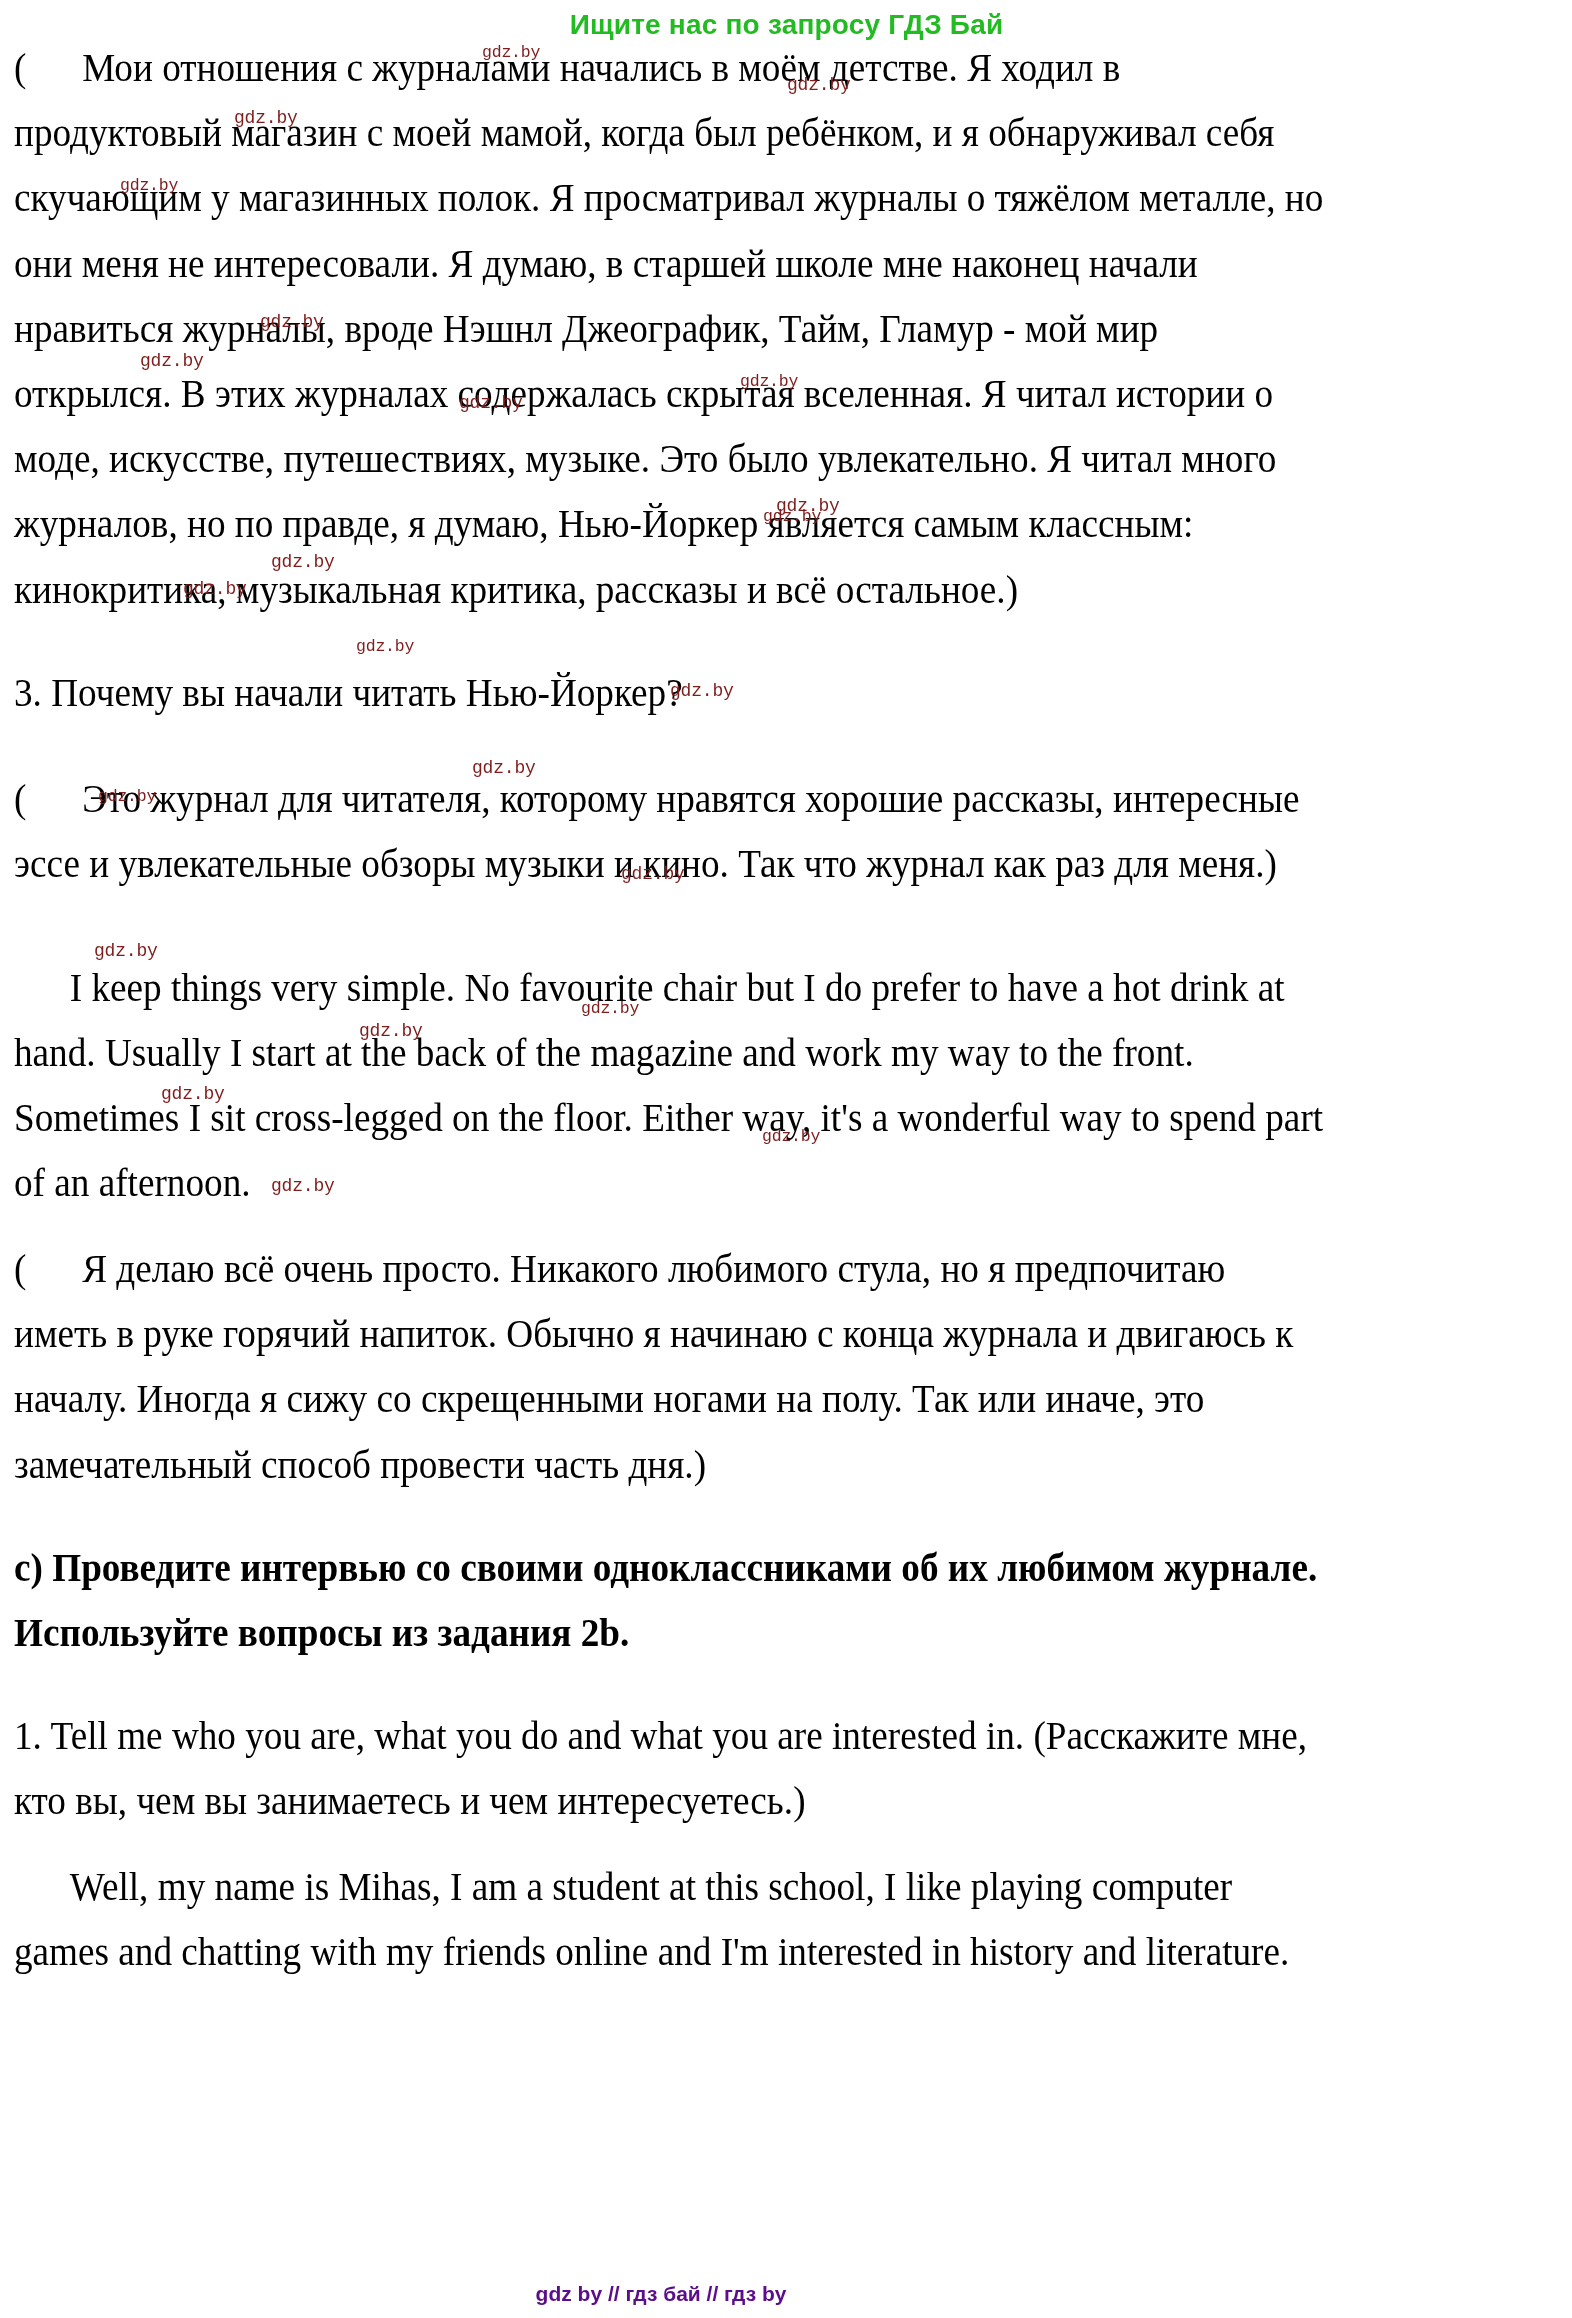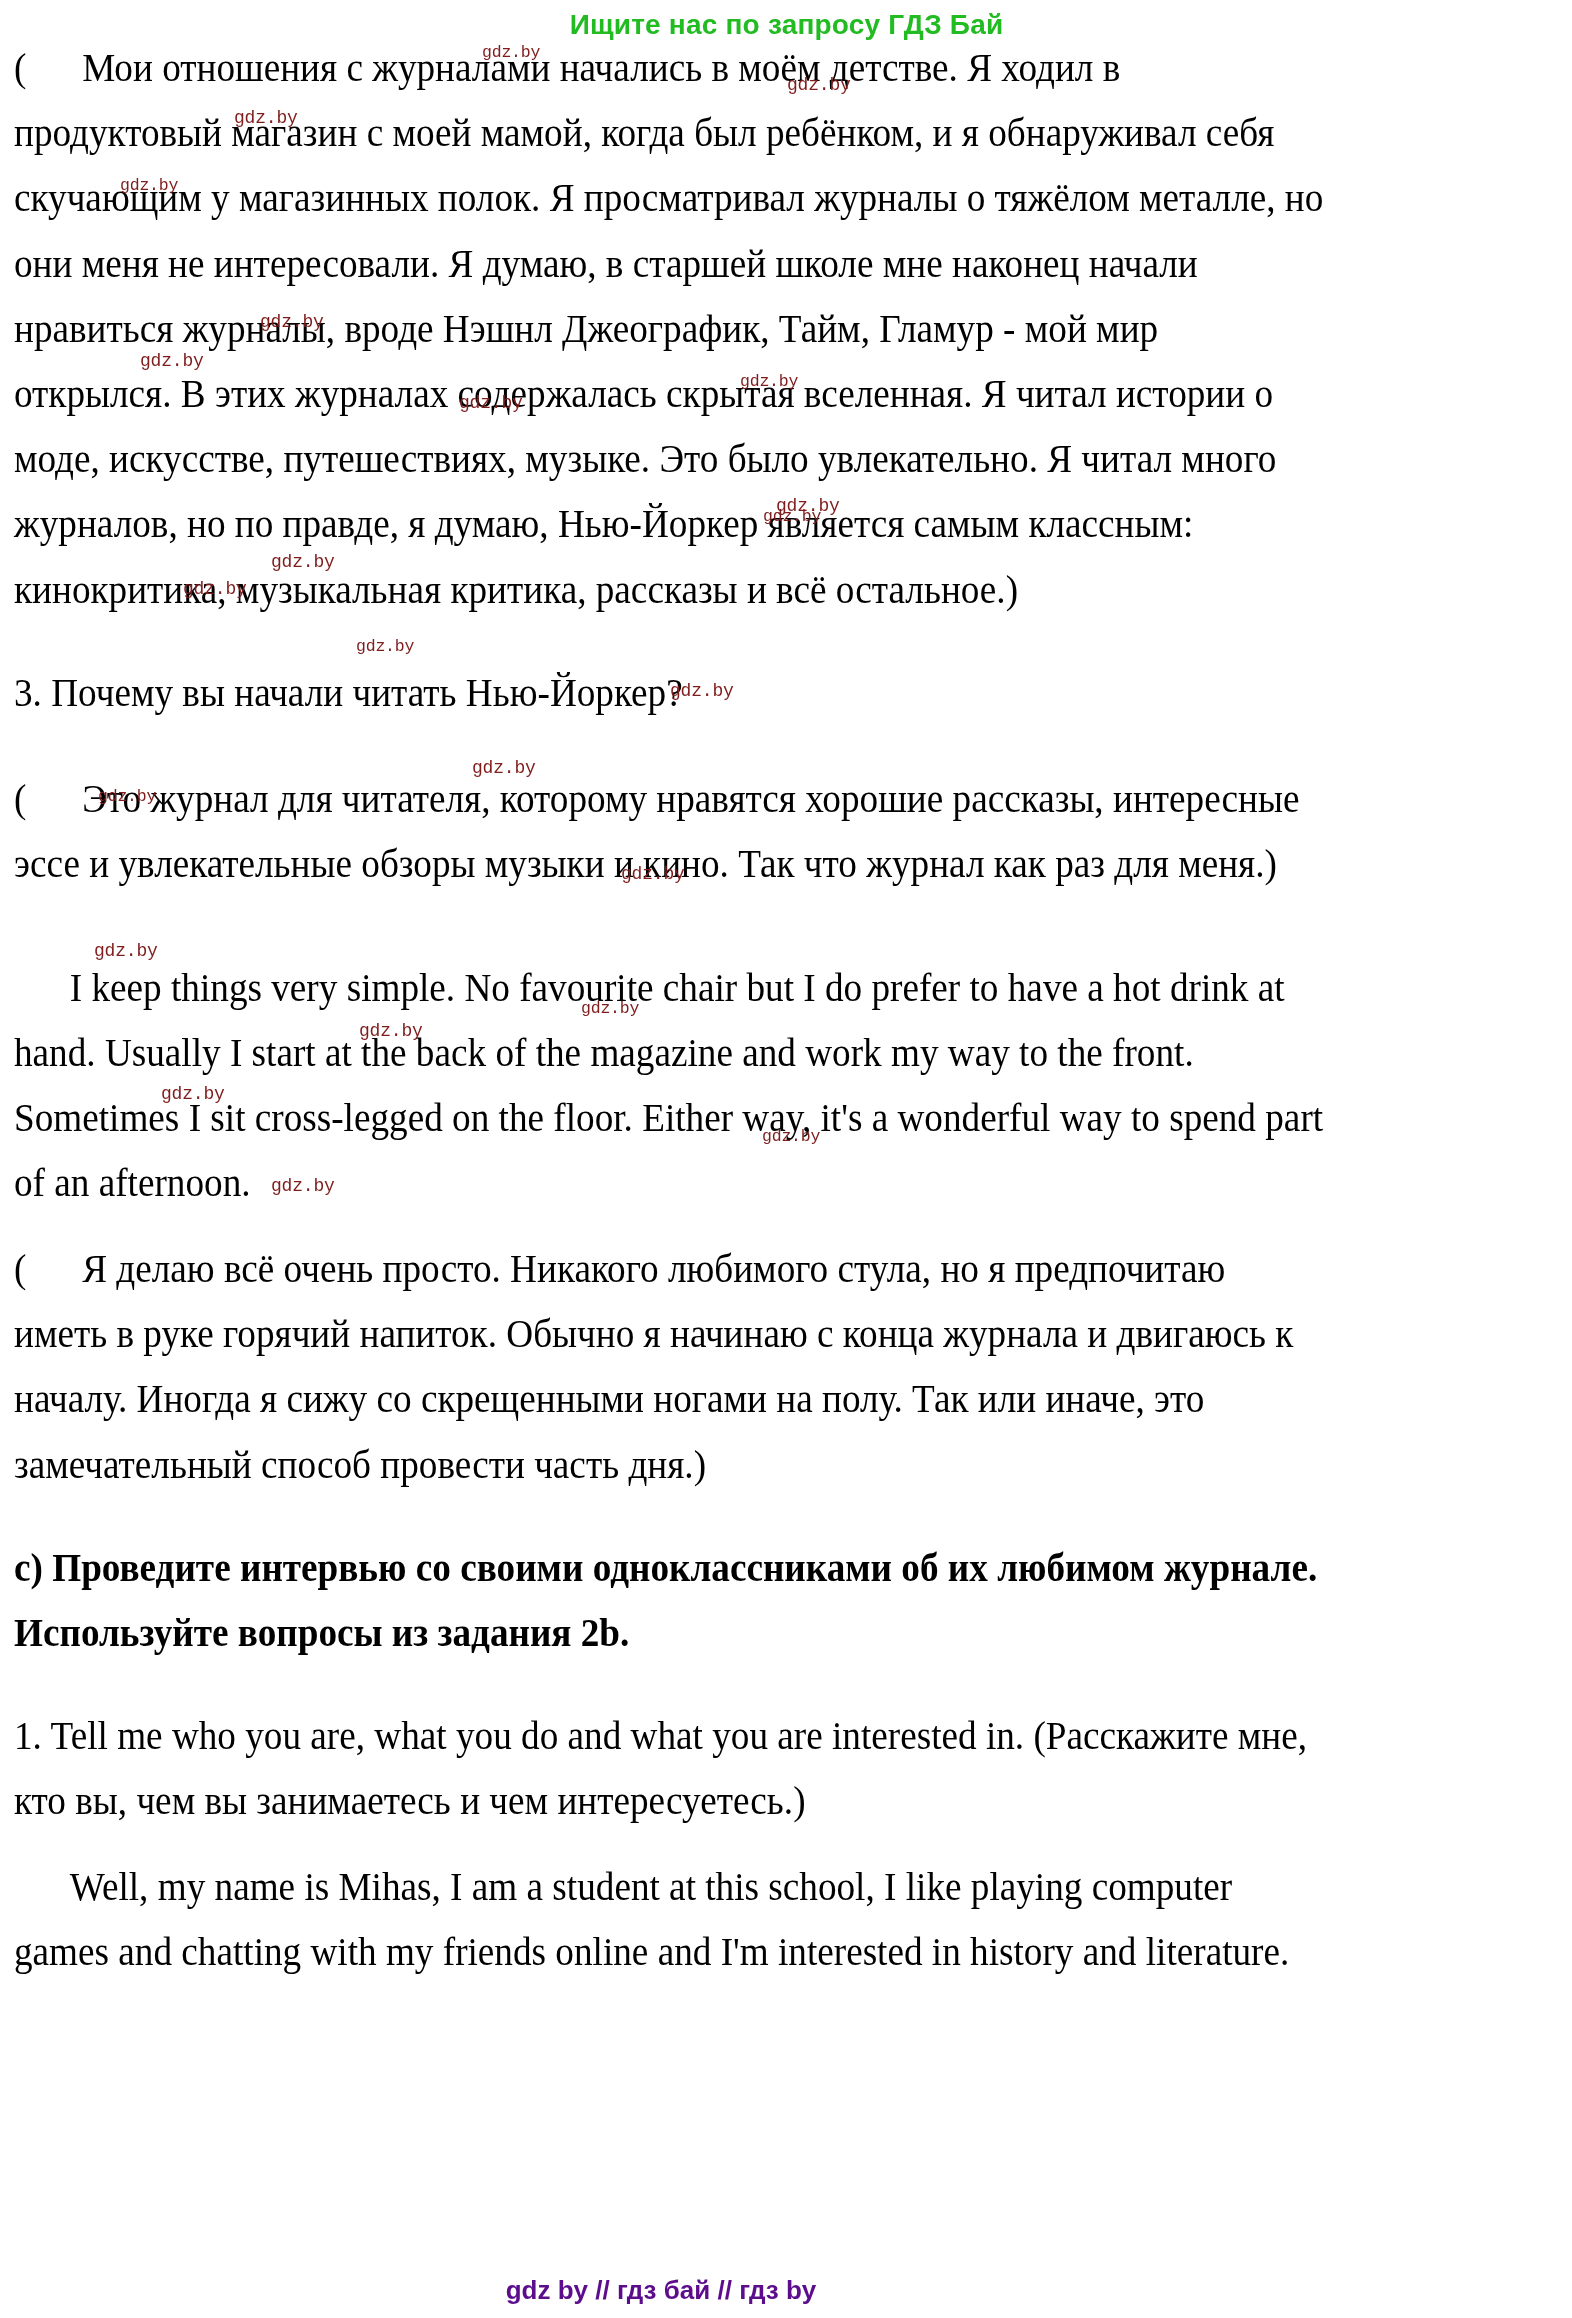--- a/index.html
+++ b/index.html
@@ -81,21 +81,21 @@
 
   
   .footer {
     position: absolute;
     left: 0;
     bottom: 12.6px;
     width: 1322px;
     text-align: center;
     font-family: "Liberation Sans", "DejaVu Sans", sans-serif;
     font-weight: bold;
-    font-size: 26px;
+    font-size: 21px;
     color: #5b0d8c;
     white-space: nowrap;
   }
 </style>
 </head>
 <body>
 
 <div class="top-banner">Ищите нас по запросу ГДЗ Бай</div>
 
 <div class="doc">

